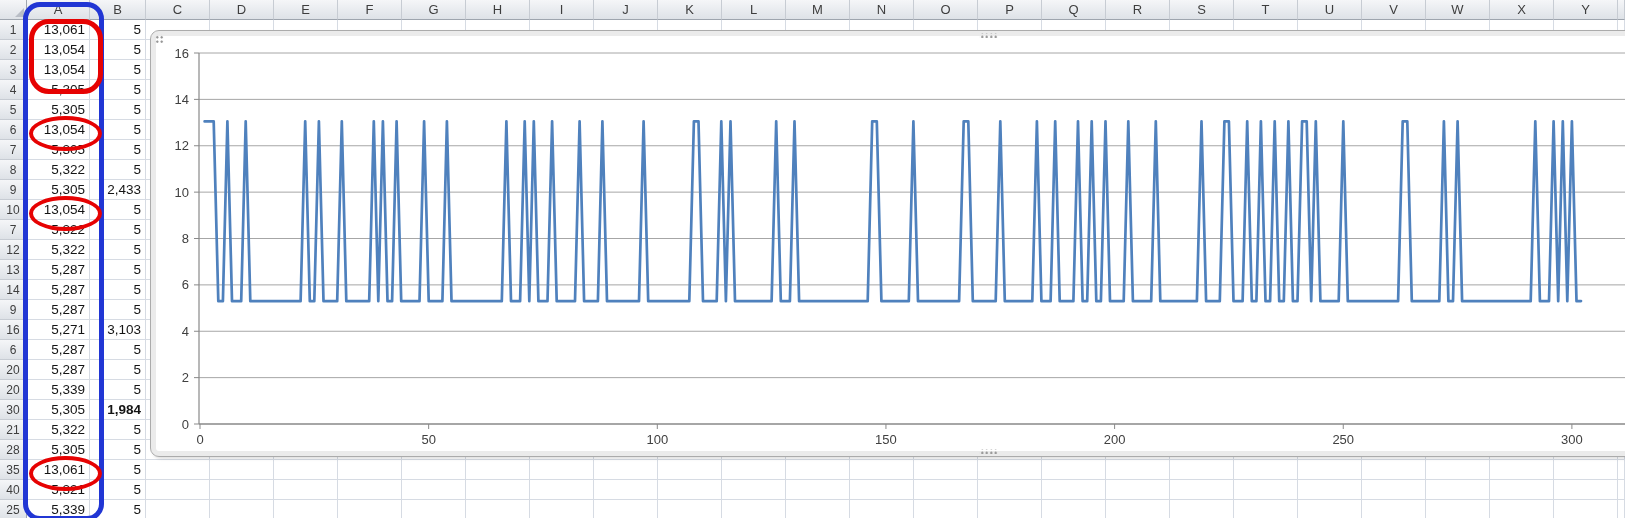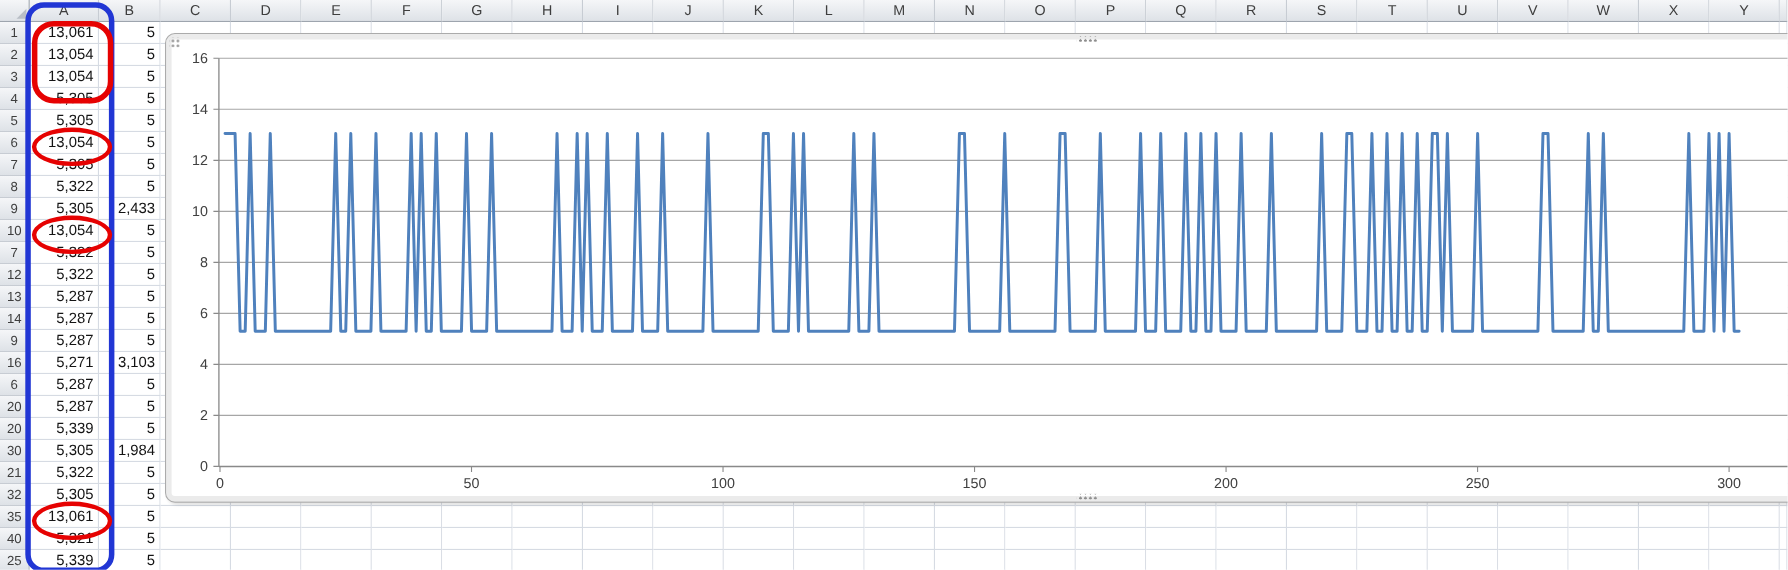--- a/index.html
+++ b/index.html
@@ -627,21 +627,21 @@
         <div class="cell empty" style="width: 64px;"></div>
         <div class="cell empty" style="width: 64px;"></div>
         <div class="cell empty" style="width: 64px;"></div>
         <div class="cell empty" style="width: 64px;"></div>
         <div class="cell empty" style="width: 64px;"></div>
         <div class="cell empty fill"></div>
       </div>
       <div class="g-row">
         <div class="rcell hdrbg">30</div>
         <div class="cell" style="width: 63px;">5,305</div>
-        <div class="cell" style="width: 56px;">1,984</div>
+        <div class="cell" style="width: 56px; font-weight: bold;">1,984</div>
         <div class="cell empty" style="width: 64px;"></div>
         <div class="cell empty" style="width: 64px;"></div>
         <div class="cell empty" style="width: 64px;"></div>
         <div class="cell empty" style="width: 64px;"></div>
         <div class="cell empty" style="width: 64px;"></div>
         <div class="cell empty" style="width: 64px;"></div>
         <div class="cell empty" style="width: 64px;"></div>
         <div class="cell empty" style="width: 64px;"></div>
         <div class="cell empty" style="width: 64px;"></div>
         <div class="cell empty" style="width: 64px;"></div>
@@ -683,21 +683,21 @@
         <div class="cell empty" style="width: 64px;"></div>
         <div class="cell empty" style="width: 64px;"></div>
         <div class="cell empty" style="width: 64px;"></div>
         <div class="cell empty" style="width: 64px;"></div>
         <div class="cell empty" style="width: 64px;"></div>
         <div class="cell empty" style="width: 64px;"></div>
         <div class="cell empty" style="width: 64px;"></div>
         <div class="cell empty fill"></div>
       </div>
       <div class="g-row">
-        <div class="rcell hdrbg">32</div>
+        <div class="rcell hdrbg">28</div>
         <div class="cell" style="width: 63px;">5,305</div>
         <div class="cell" style="width: 56px;">5</div>
         <div class="cell empty" style="width: 64px;"></div>
         <div class="cell empty" style="width: 64px;"></div>
         <div class="cell empty" style="width: 64px;"></div>
         <div class="cell empty" style="width: 64px;"></div>
         <div class="cell empty" style="width: 64px;"></div>
         <div class="cell empty" style="width: 64px;"></div>
         <div class="cell empty" style="width: 64px;"></div>
         <div class="cell empty" style="width: 64px;"></div>

